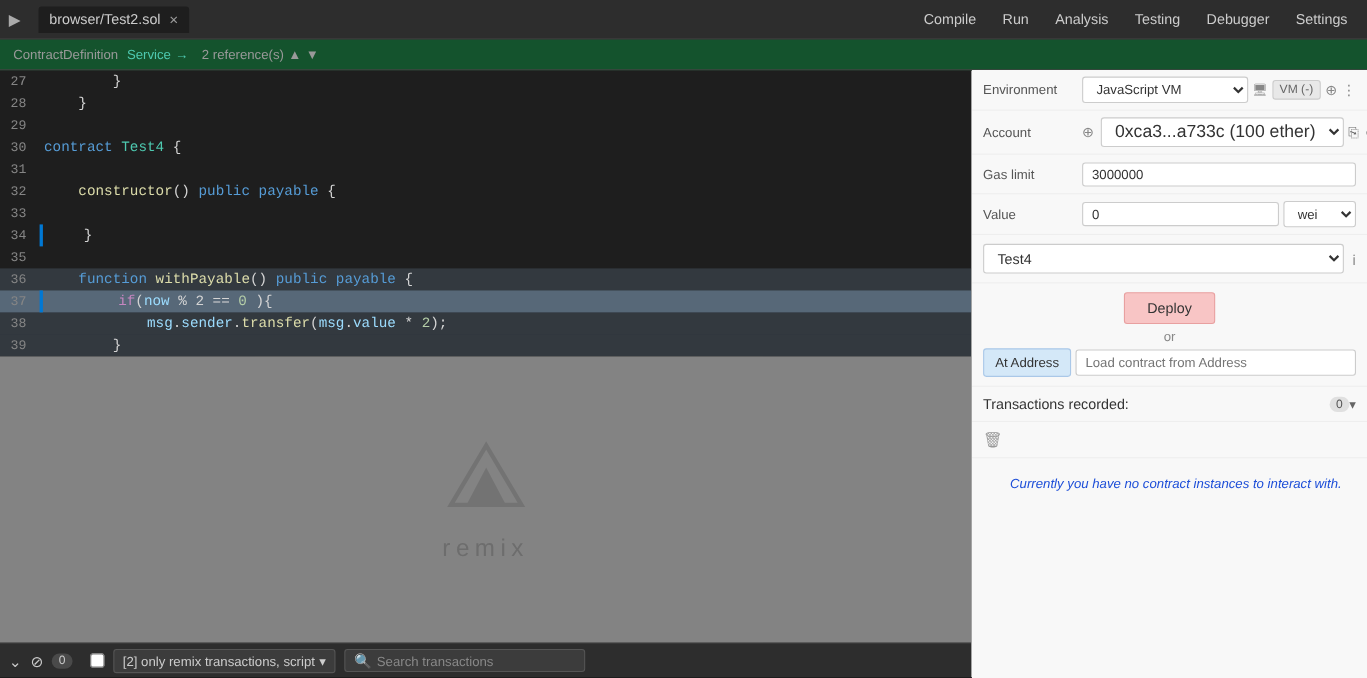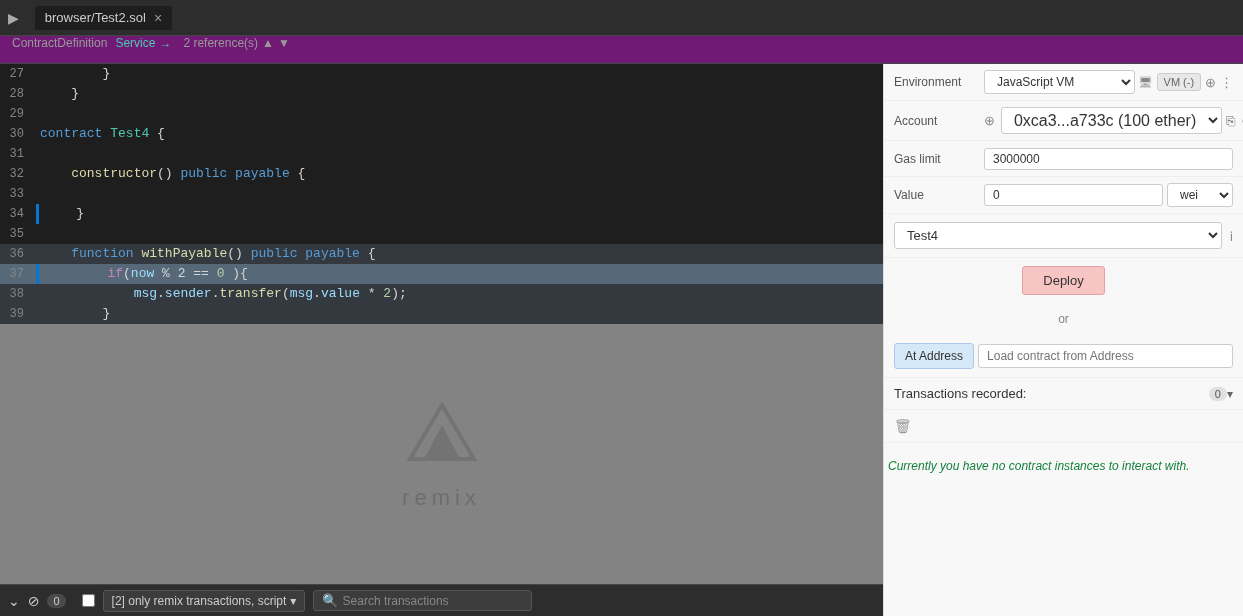--- a/index.html
+++ b/index.html
@@ -8,21 +8,21 @@
     
     .top-bar { display: flex; align-items: center; background: #2d2d2d; height: 36px; padding: 0 8px; border-bottom: 1px solid #444; flex-shrink: 0; }
     .top-bar-left { display: flex; align-items: center; gap: 8px; }
     .tab-item { display: flex; align-items: center; gap: 4px; background: #1e1e1e; color: #ccc; padding: 4px 10px; border-radius: 3px 3px 0 0; font-size: 13px; cursor: pointer; }
     .tab-item .close-btn { color: #999; font-size: 14px; cursor: pointer; margin-left: 4px; }
     .expand-icon { color: #aaa; font-size: 14px; cursor: pointer; margin-right: 8px; }
     .top-nav { margin-left: auto; display: flex; align-items: center; gap: 4px; }
     .nav-btn { background: none; border: none; color: #ccc; font-size: 13px; cursor: pointer; padding: 4px 10px; }
 
     
-    .breadcrumb-bar { display: flex; background: #701a75; height: 28px; padding: 0 12px; border-bottom: 1px solid #444; flex-shrink: 0; }
+    .breadcrumb-bar { display: flex; align-items: center; background: #14532d; height: 28px; padding: 0 12px; border-bottom: 1px solid #444; flex-shrink: 0; }
     .breadcrumb-text { color: #999; font-size: 12px; }
     .breadcrumb-active { color: #4ec9b0; font-size: 12px; font-weight: 500; }
     .breadcrumb-sep { color: #666; margin: 0 4px; }
     .ref-count { color: #999; font-size: 12px; margin-left: 12px; }
     .ref-arrows { color: #999; font-size: 12px; margin-left: 4px; cursor: pointer; }
 
     
     .main-area { display: flex; flex: 1; overflow: hidden; }
 
     
@@ -63,52 +63,60 @@
     .value-input { background: #fff; border: 1px solid #ccc; border-radius: 3px; padding: 3px 8px; font-size: 12px; color: #333; flex: 1; }
     .unit-select { background: #fff; border: 1px solid #ccc; border-radius: 3px; padding: 3px 8px; font-size: 12px; color: #333; min-width: 60px; }
 
     
     .contract-row { padding: 8px 10px; border-bottom: 1px solid #eee; display: flex; align-items: center; gap: 4px; }
     .contract-select { background: #fff; border: 1px solid #ccc; border-radius: 3px; padding: 4px 8px; font-size: 13px; color: #333; flex: 1; }
 
     
     .deploy-section { padding: 8px 10px; border-bottom: 1px solid #eee; }
     .deploy-btn { background: #f8c5c5; border: 1px solid #e8a0a0; border-radius: 3px; padding: 6px 20px; font-size: 13px; color: #333; cursor: pointer; }
-    .deploy-or { text-align: center; color: #888; font-size: 12px; margin: 17px 0; }
+    .deploy-or { text-align: center; color: #888; font-size: 12px; margin: 4px 0; }
     .at-address-row { display: flex; align-items: center; gap: 4px; }
     .at-address-btn { background: #d4e8f8; border: 1px solid #aac8e8; border-radius: 3px; padding: 5px 10px; font-size: 12px; color: #333; cursor: pointer; min-width: 80px; }
     .address-input { background: #fff; border: 1px solid #ccc; border-radius: 3px; padding: 4px 8px; font-size: 12px; color: #999; flex: 1; }
 
     
     .transactions-header { display: flex; align-items: center; padding: 8px 10px; border-bottom: 1px solid #eee; cursor: pointer; }
     .tx-title { font-size: 13px; color: #333; font-weight: 500; flex: 1; }
     .tx-badge { background: #e0e0e0; color: #555; border-radius: 10px; padding: 1px 6px; font-size: 11px; margin-left: 4px; }
     .chevron-down { color: #666; font-size: 12px; }
 
     
     .deployed-header { display: flex; align-items: center; padding: 8px 10px; border-bottom: 1px solid #eee; }
     .deployed-title { font-size: 13px; color: #333; font-weight: 500; flex: 1; }
     .trash-icon { color: #999; font-size: 14px; cursor: pointer; }
-    .no-contracts-text { padding: 16px 4px; color: #15803d; font-size: 12px; font-style: italic; text-align: left; }
+    .no-contracts-text { padding: 16px 23px; color: #1d4ed8; font-size: 12px; font-style: italic; text-align: right; }
 
     
     ::-webkit-scrollbar { width: 6px; }
     ::-webkit-scrollbar-track { background: #1e1e1e; }
     ::-webkit-scrollbar-thumb { background: #555; border-radius: 3px; }
   </style>
 </head>
 <body>
 
 <div class="top-bar">
   <div class="top-bar-left">
     <span class="expand-icon">▶</span>
     <div class="tab-item">
       <span>browser/Test2.sol</span>
       <span class="close-btn">×</span>
     </div>
+  </div>
+  <div class="top-nav">
+    <button class="nav-btn">Compile</button>
+    <button class="nav-btn">Run</button>
+    <button class="nav-btn">Analysis</button>
+    <button class="nav-btn">Testing</button>
+    <button class="nav-btn">Debugger</button>
+    <button class="nav-btn">Settings</button>
   </div>
 </div>
 
 <div class="breadcrumb-bar">
   <span class="breadcrumb-text">ContractDefinition</span>
   <span class="breadcrumb-sep"> </span>
   <span class="breadcrumb-active">Service</span>
   <span style="color:#4ec9b0;margin-left:4px;font-size:12px;">→</span>
   <span class="ref-count">2 reference(s)</span>
   <span class="ref-arrows"> ▲</span>

